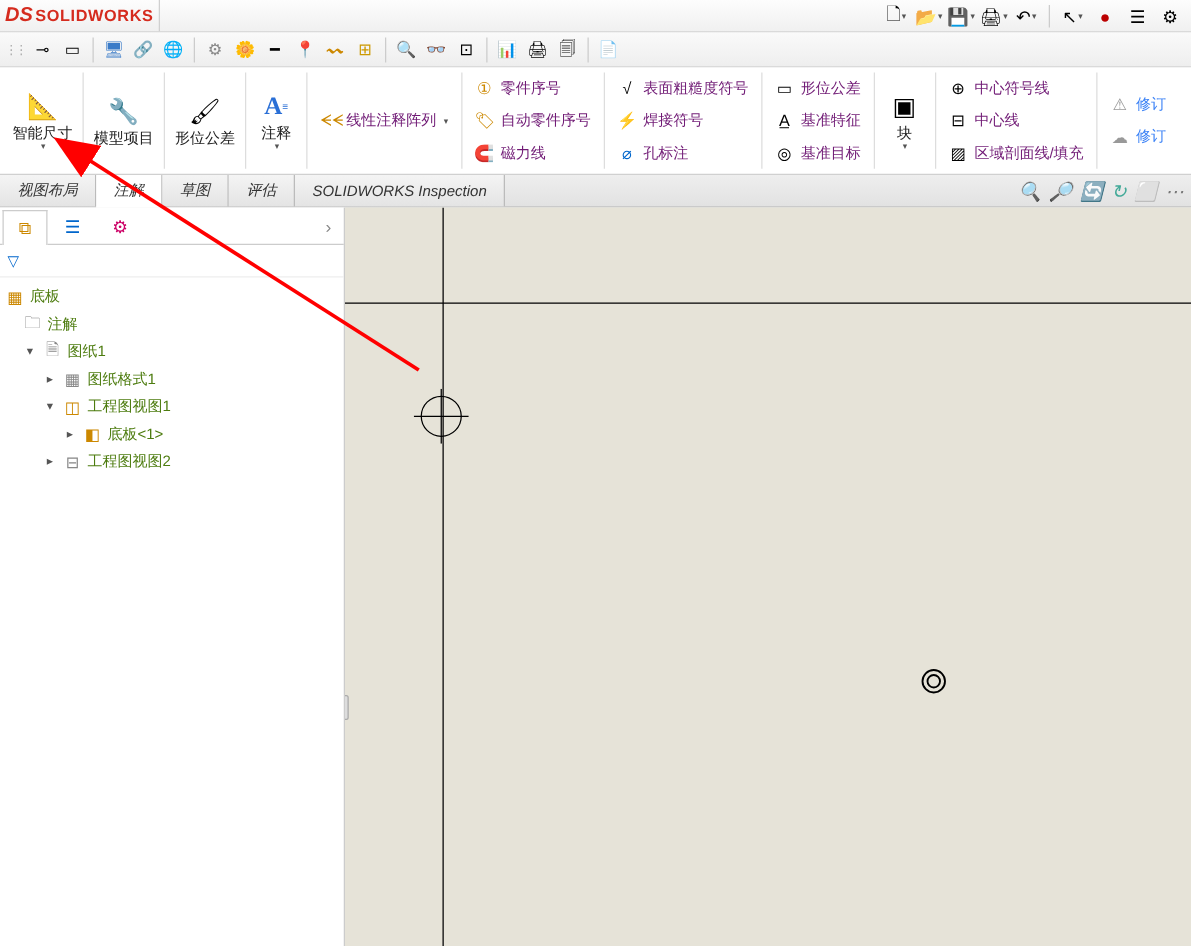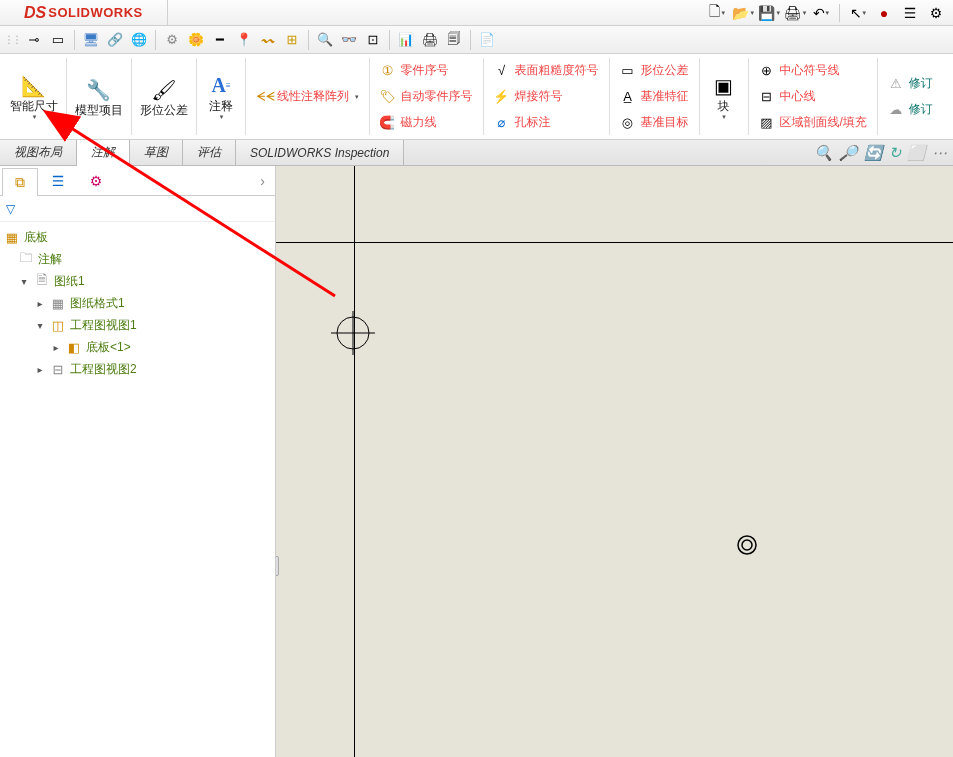--- a/index.html
+++ b/index.html
@@ -1,20 +1,20 @@
 <!DOCTYPE html>
 <html><head>
   <meta charset="utf-8">
   <style>
     * { margin: 0; padding: 0; box-sizing: border-box; font-family: "Microsoft YaHei", "SimSun", sans-serif; }
     body { width: 953px; height: 757px; background: #fff; overflow: hidden; font-size: 12px; }
     
     
     .title-bar { height: 26px; display: flex; align-items: center; background: linear-gradient(#fdfdfd,#f0f0f0); border-bottom: 1px solid #d0d0d0; }
-    .logo { display: flex; align-items: center; padding: 0 24px; height: 100%; border-right: 1px solid #d0d0d0; }
+    .logo { display: flex; align-items: center; padding: 0 4px; height: 100%; border-right: 1px solid #d0d0d0; }
     .logo-ds { color: #d52b1e; font-style: italic; font-weight: bold; font-size: 16px; font-family: Arial; margin-right: 2px; }
     .logo-text { color: #d52b1e; font-weight: bold; font-size: 13px; font-family: Arial; letter-spacing: 0.5px; }
     .menus { display: flex; align-items: center; height: 100%; }
     .menu-item { padding: 0 7px; height: 100%; display: flex; align-items: center; cursor: default; color: #333; }
     .pin { color: #0078d7; padding: 0 10px; font-size: 14px; }
     .qat { display: flex; align-items: center; gap: 4px; margin-left: auto; padding-right: 6px; height: 100%; }
     .qat-btn { width: 22px; height: 22px; display: flex; align-items: center; justify-content: center; cursor: default; font-size: 14px; }
     .qat-sep { width: 1px; height: 18px; background: #ccc; margin: 0 3px; }
     .dd { font-size: 7px; color: #555; margin-left: 1px; }
     
@@ -26,23 +26,23 @@
     
     
     .ribbon { height: 86px; display: flex; align-items: stretch; background: #fff; border-bottom: 1px solid #d0d0d0; padding-left: 4px; }
     .ribbon-btn-lg { display: flex; flex-direction: column; align-items: center; justify-content: center; padding: 4px 6px; min-width: 44px; cursor: default; text-align: center; }
     .ribbon-btn-lg .ic { font-size: 20px; height: 26px; display:flex; align-items:center; }
     .ribbon-btn-lg .lb { font-size: 12px; line-height: 14px; color: #222; }
     .ribbon-sep { width: 1px; background: #ddd; margin: 4px 2px; }
     .ribbon-col { display: flex; flex-direction: column; justify-content: center; padding: 4px 2px; gap: 2px; }
     .ribbon-row-btn { display: flex; align-items: center; height: 24px; padding: 0 6px; gap: 5px; cursor: default; }
     .ribbon-row-btn .ic { width: 16px; text-align: center; font-size: 13px; }
-    .ribbon-row-btn .lb { color: #ef4444; white-space: nowrap; }
+    .ribbon-row-btn .lb { color: #701a75; white-space: nowrap; }
     .dim { color: #999 !important; }
-    .dim .lb { color: #0f766e; }
+    .dim .lb { color: #3b82f6; }
     
     
     .tabbar { height: 26px; display: flex; align-items: stretch; background: linear-gradient(#eee,#e2e2e2); border-bottom: 1px solid #bbb; font-style: italic; }
     .tab { padding: 0 14px; display: flex; align-items: center; border-right: 1px solid #bbb; background: linear-gradient(#f4f4f4,#e4e4e4); color: #333; cursor: default; }
     .tab.active { background: #fff; border-bottom: 1px solid #fff; margin-bottom: -1px; font-weight: normal; }
     .tabbar-tools { margin-left: auto; display: flex; align-items: center; gap: 6px; padding-right: 6px; }
     .tabbar-tools .ic { font-size: 15px; color: #777; }
     
     
     .body { display: flex; height: calc(757px - 26px - 28px - 86px - 26px); }

